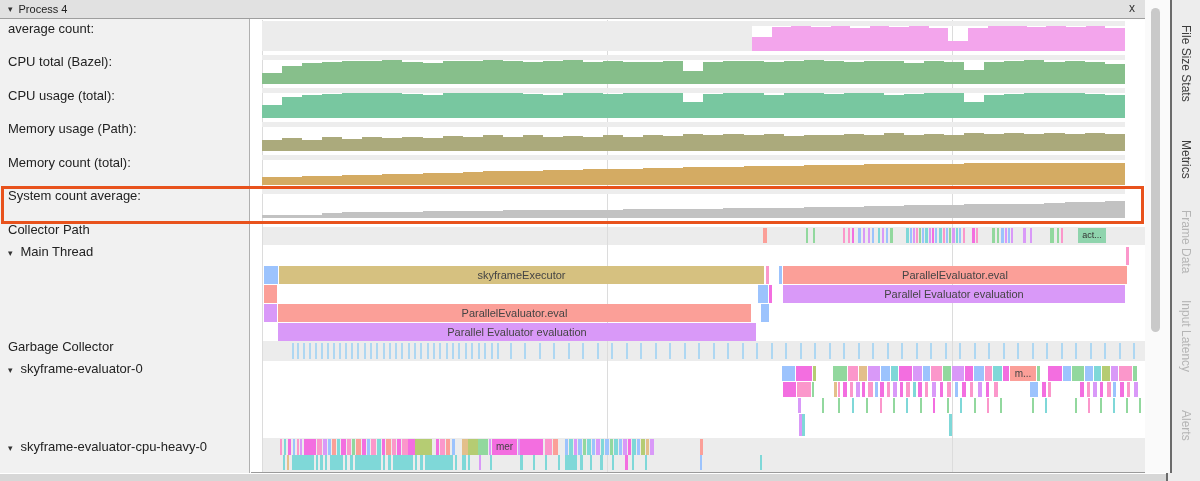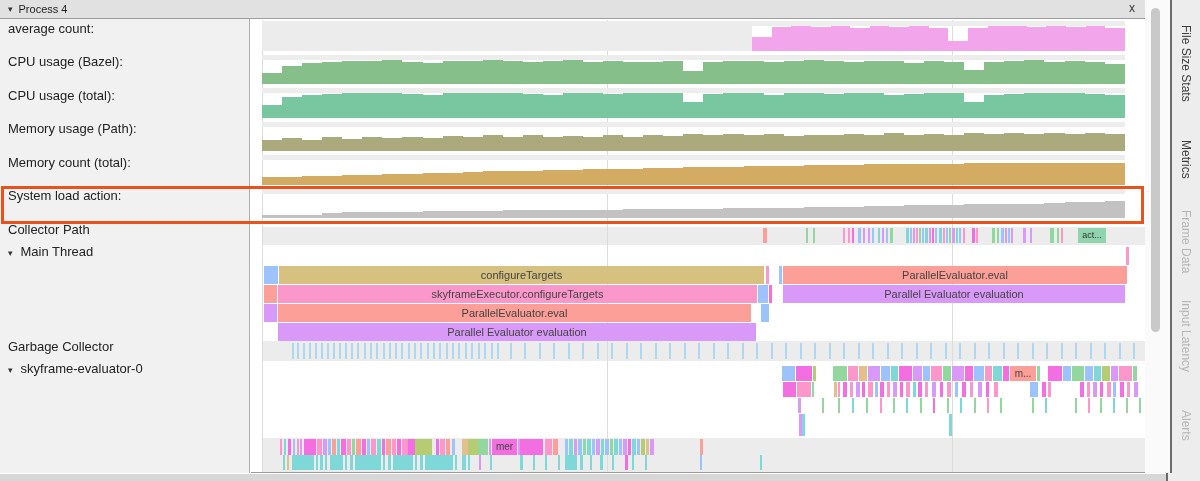--- a/index.html
+++ b/index.html
@@ -33,29 +33,30 @@
 <body>
 
 <div id="stage">
   <div class="abs hdr">
     <span class="tri">▾</span>
     <span class="ttl">Process 4</span>
     <span class="cls">x</span>
   </div>
   <div class="abs lblpanel" id="lblpanel">
       <div class="tracklbl" style="top: 2px; left: 8px;"><span>average count:</span></div>
-      <div class="tracklbl" style="top: 35px; left: 8px;"><span>CPU usage (Bazel):</span></div>
+      <div class="tracklbl" style="top: 35px; left: 8px;"><span>CPU total (Bazel):</span></div>
       <div class="tracklbl" style="top: 69px; left: 8px;"><span>CPU usage (total):</span></div>
       <div class="tracklbl" style="top: 102px; left: 8px;"><span>Memory usage (Path):</span></div>
       <div class="tracklbl" style="top: 136px; left: 8px;"><span>Memory count (total):</span></div>
-      <div class="tracklbl" style="top: 169px; left: 8px;"><span>System load action:</span></div>
+      <div class="tracklbl" style="top: 169px; left: 8px;"><span>System count average:</span></div>
       <div class="tracklbl" style="top: 203px; left: 8px;"><span>Collector Path</span></div>
       <div class="tracklbl" style="top: 225px; left: 8px;"><div class="tri" style="display: inline-block;">▾</div><span>Main Thread</span></div>
       <div class="tracklbl" style="top: 320px; left: 8px;"><span>Garbage Collector</span></div>
       <div class="tracklbl" style="top: 342px; left: 8px;"><div class="tri" style="display: inline-block;">▾</div><span>skyframe-evaluator-0</span></div>
+      <div class="tracklbl" style="top: 420px; left: 8px;"><div class="tri" style="display: inline-block;">▾</div><span>skyframe-evaluator-cpu-heavy-0</span></div>
     </div>
   <div class="abs" id="chart" style="left:251px;top:19px;width:894px;height:454px;background:#fff;border-bottom:1px solid #9a9a9a;"></div>
   <div class="abs vsb">
     <div class="vthumb"></div>
   </div>
   <div class="abs tabstrip" id="tabstrip">
       <div class="vtab" style="top: 25px; color: rgb(60, 60, 60);">File Size Stats</div>
       <div class="vtab" style="top: 140px; color: rgb(60, 60, 60);">Metrics</div>
       <div class="vtab" style="top: 210px; color: rgb(181, 181, 181);">Frame Data</div>
       <div class="vtab" style="top: 300px; color: rgb(181, 181, 181);">Input Latency</div>
@@ -365,26 +366,25 @@
       <div style="position: absolute; left: 1008px; top: 228px; width: 2px; height: 15px; background: rgb(156, 195, 253); pointer-events: auto;"></div>
       <div style="position: absolute; left: 1011px; top: 228px; width: 2px; height: 15px; background: rgb(217, 153, 248); pointer-events: auto;"></div>
       <div style="position: absolute; left: 1023px; top: 228px; width: 3px; height: 15px; background: rgb(217, 153, 248); pointer-events: auto;"></div>
       <div style="position: absolute; left: 1030px; top: 228px; width: 2px; height: 15px; background: rgb(217, 153, 248); pointer-events: auto;"></div>
       <div style="position: absolute; left: 1050px; top: 228px; width: 4px; height: 15px; background: rgb(146, 216, 158); pointer-events: auto;"></div>
       <div style="position: absolute; left: 1057px; top: 228px; width: 2px; height: 15px; background: rgb(146, 216, 158); pointer-events: auto;"></div>
       <div style="position: absolute; left: 1061px; top: 228px; width: 2px; height: 15px; background: rgb(251, 151, 203); pointer-events: auto;"></div>
       <div class="badge" style="position: absolute; left: 1078px; top: 228px; width: 28px; height: 15px; background: rgb(143, 212, 173); line-height: 15px; pointer-events: auto;">act...</div>
       <div class="span" style="position: absolute; left: 1126px; top: 247px; width: 3px; height: 18px; background: rgb(251, 151, 203); line-height: 18px; pointer-events: auto;"></div>
       <div class="span" style="position: absolute; left: 264px; top: 266px; width: 14px; height: 18px; background: rgb(156, 195, 253); line-height: 18px; pointer-events: auto;"></div>
-      <div class="span" style="position: absolute; left: 279px; top: 266px; width: 485px; height: 18px; background: rgb(214, 193, 128); line-height: 18px; pointer-events: auto;">configureTargets</div>
+      <div class="span" style="position: absolute; left: 279px; top: 266px; width: 485px; height: 18px; background: rgb(214, 193, 128); line-height: 18px; pointer-events: auto;">skyframeExecutor</div>
       <div class="span" style="position: absolute; left: 766px; top: 266px; width: 3px; height: 18px; background: rgb(251, 151, 203); line-height: 18px; pointer-events: auto;"></div>
       <div class="span" style="position: absolute; left: 779px; top: 266px; width: 3px; height: 18px; background: rgb(156, 195, 253); line-height: 18px; pointer-events: auto;"></div>
       <div class="span" style="position: absolute; left: 783px; top: 266px; width: 344px; height: 18px; background: rgb(251, 159, 152); line-height: 18px; pointer-events: auto;">ParallelEvaluator.eval</div>
       <div class="span" style="position: absolute; left: 264px; top: 285px; width: 13px; height: 18px; background: rgb(251, 159, 152); line-height: 18px; pointer-events: auto;"></div>
-      <div class="span" style="position: absolute; left: 278px; top: 285px; width: 479px; height: 18px; background: rgb(251, 151, 203); line-height: 18px; pointer-events: auto;">skyframeExecutor.configureTargets</div>
       <div class="span" style="position: absolute; left: 758px; top: 285px; width: 10px; height: 18px; background: rgb(156, 195, 253); line-height: 18px; pointer-events: auto;"></div>
       <div class="span" style="position: absolute; left: 769px; top: 285px; width: 3px; height: 18px; background: rgb(243, 110, 224); line-height: 18px; pointer-events: auto;"></div>
       <div class="span" style="position: absolute; left: 783px; top: 285px; width: 342px; height: 18px; background: rgb(217, 153, 248); line-height: 18px; pointer-events: auto;">Parallel Evaluator evaluation</div>
       <div class="span" style="position: absolute; left: 264px; top: 304px; width: 13px; height: 18px; background: rgb(217, 153, 248); line-height: 18px; pointer-events: auto;"></div>
       <div class="span" style="position: absolute; left: 278px; top: 304px; width: 473px; height: 18px; background: rgb(251, 159, 152); line-height: 18px; pointer-events: auto;">ParallelEvaluator.eval</div>
       <div class="span" style="position: absolute; left: 761px; top: 304px; width: 8px; height: 18px; background: rgb(156, 195, 253); line-height: 18px; pointer-events: auto;"></div>
       <div class="span" style="position: absolute; left: 278px; top: 323px; width: 478px; height: 18px; background: rgb(217, 153, 248); line-height: 18px; pointer-events: auto;">Parallel Evaluator evaluation</div>
       <div style="position: absolute; left: 292px; top: 343px; width: 2px; height: 16px; background: rgb(174, 215, 242);"></div>
       <div style="position: absolute; left: 297px; top: 343px; width: 2px; height: 16px; background: rgb(174, 215, 242);"></div>
       <div style="position: absolute; left: 303px; top: 343px; width: 2px; height: 16px; background: rgb(174, 215, 242);"></div>

